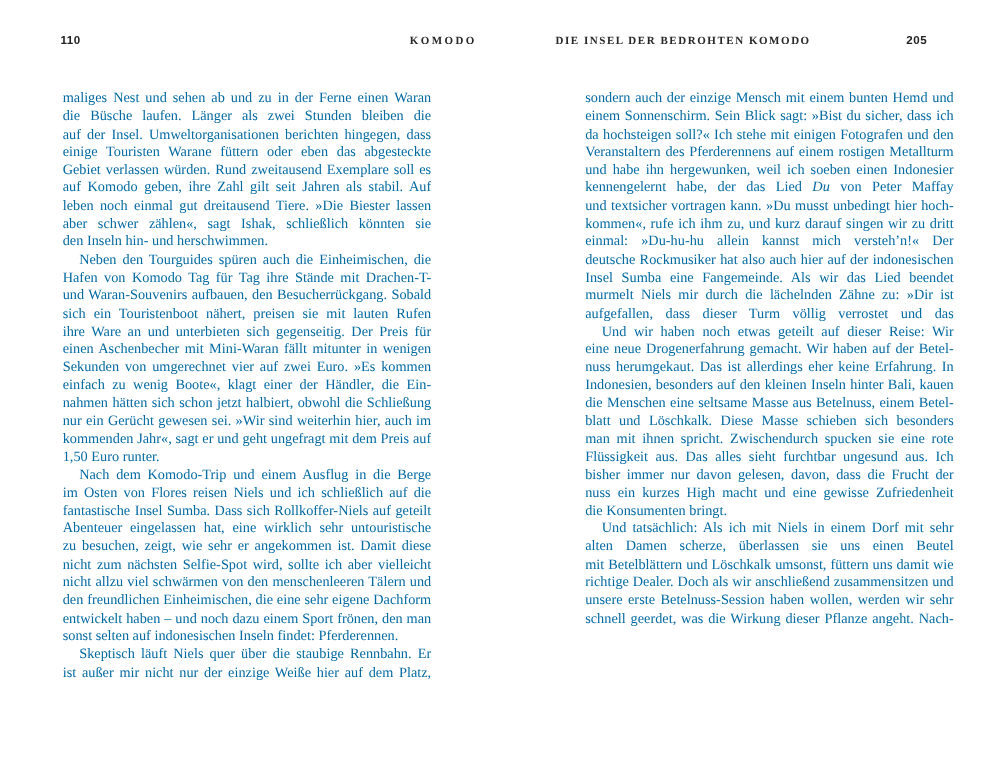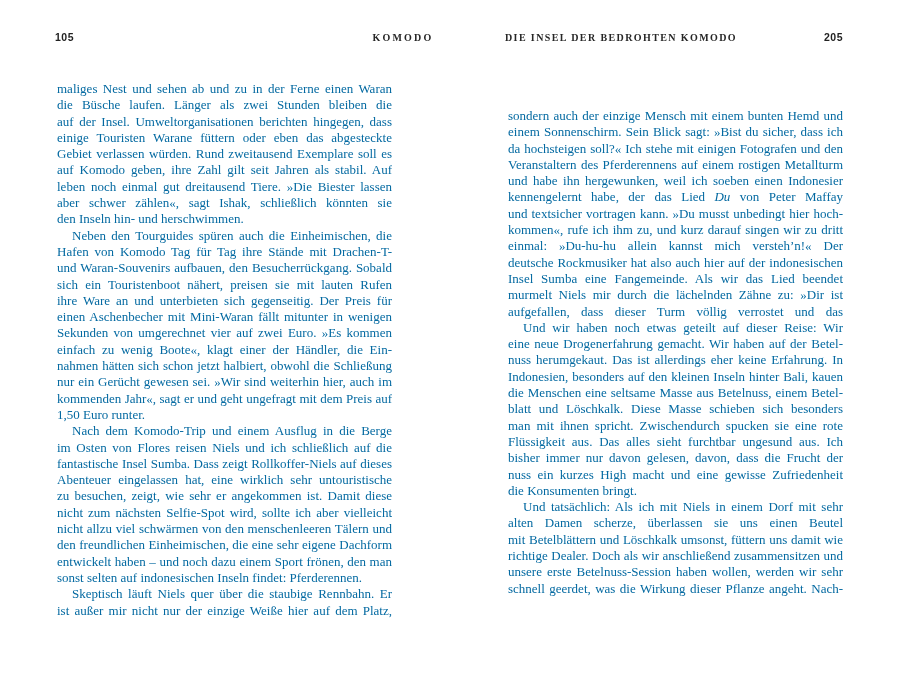--- a/index.html
+++ b/index.html
@@ -40,37 +40,37 @@
   .running-head.right { left: 621px; letter-spacing: 1.4px; }
   .text-column {
     position: absolute;
     top: 81px;
     width: 335px;
     font-size: 13px;
     line-height: 16.3px;
     color: #0369a1;
   }
   .text-column.left  { left: 57px; }
-  .text-column.right { left: 508px; margin-top: 27px; }
+  .text-column.right { left: 532px; }
   .line {
     height: 16.3px;
     overflow: hidden;
     text-align: justify;
     text-align-last: justify;
     -moz-text-align-last: justify;
   }
   .line.indent   { text-indent: 15px; }
   .line.para-end { text-align-last: left; -moz-text-align-last: left; }
 </style>
 </head>
 <body>
 
 <div class="spread">
 
-  <span class="page-number left">105</span>
+  <span class="page-number left">110</span>
 
   <div class="running-head left">KOMODO</div>
 
   <div class="running-head right">DIE INSEL DER BEDROHTEN KOMODO</div>
 
   <span class="page-number right">205</span>
 
   <div class="text-column left">
       <div class="line">maliges Nest und sehen ab und zu in der Ferne einen Waran durch</div>
       <div class="line">die Büsche laufen. Länger als zwei Stunden bleiben die wenigsten</div>
@@ -88,21 +88,21 @@
       <div class="line">ihre Ware an und unterbieten sich gegenseitig. Der Preis für</div>
       <div class="line">einen Aschenbecher mit Mini-Waran fällt mitunter in wenigen</div>
       <div class="line">Sekunden von umgerechnet vier auf zwei Euro. »Es kommen</div>
       <div class="line">einfach zu wenig Boote«, klagt einer der Händler, die Ein-</div>
       <div class="line">nahmen hätten sich schon jetzt halbiert, obwohl die Schließung</div>
       <div class="line">nur ein Gerücht gewesen sei. »Wir sind weiterhin hier, auch im</div>
       <div class="line">kommenden Jahr«, sagt er und geht ungefragt mit dem Preis auf</div>
       <div class="line para-end">1,50 Euro runter.</div>
       <div class="line indent">Nach dem Komodo-Trip und einem Ausflug in die Berge</div>
       <div class="line">im Osten von Flores reisen Niels und ich schließlich auf die</div>
-      <div class="line">fantastische Insel Sumba. Dass zeigt Rollkoffer-Niels auf dieses</div>
+      <div class="line">fantastische Insel Sumba. Dass sich Rollkoffer-Niels auf geteilt</div>
       <div class="line">Abenteuer eingelassen hat, eine wirklich sehr untouristische Insel</div>
       <div class="line">zu besuchen, zeigt, wie sehr er angekommen ist. Damit diese Insel</div>
       <div class="line">nicht zum nächsten Selfie-Spot wird, sollte ich aber vielleicht</div>
       <div class="line">nicht allzu viel schwärmen von den menschenleeren Tälern und</div>
       <div class="line">den freundlichen Einheimischen, die eine sehr eigene Dachform</div>
       <div class="line">entwickelt haben – und noch dazu einem Sport frönen, den man</div>
       <div class="line para-end">sonst selten auf indonesischen Inseln findet: Pferderennen.</div>
       <div class="line indent">Skeptisch läuft Niels quer über die staubige Rennbahn. Er</div>
       <div class="line">ist außer mir nicht nur der einzige Weiße hier auf dem Platz,</div>
     </div>

